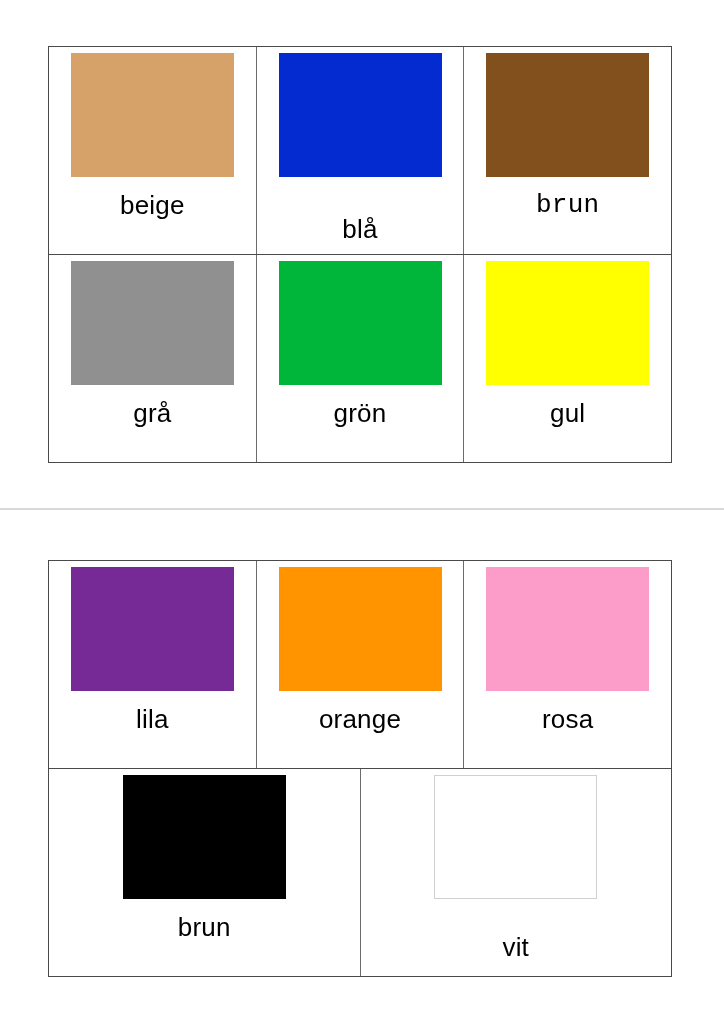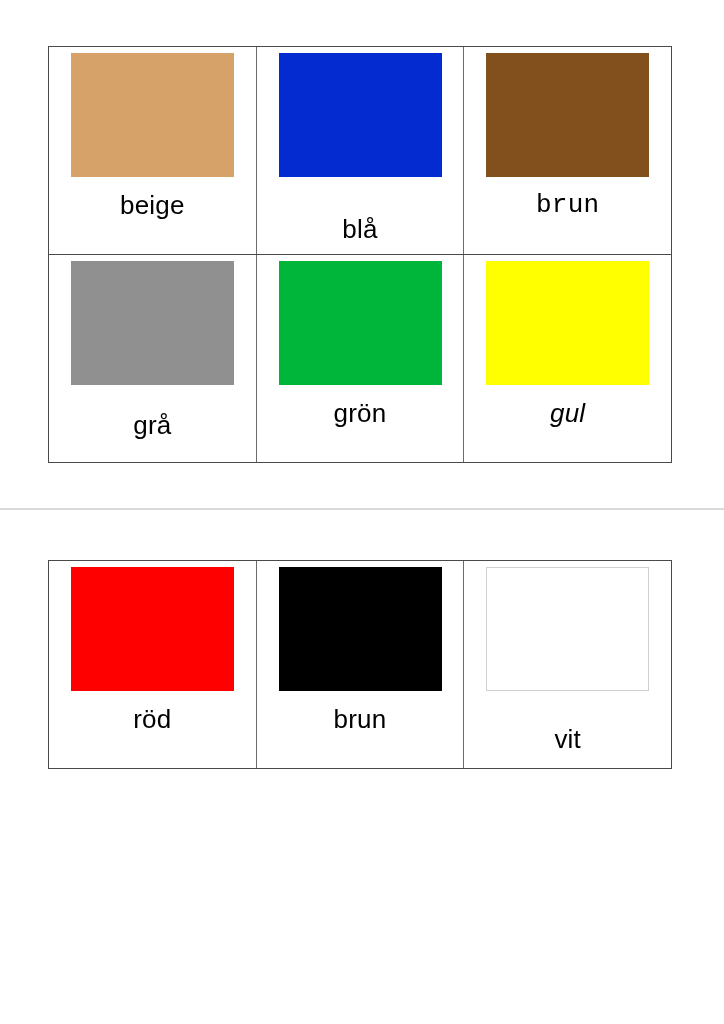--- a/index.html
+++ b/index.html
@@ -112,57 +112,75 @@
       <div class="swatch-wrap">
         <div class="swatch" style="background-color: rgb(130, 80, 28);"></div>
       </div>
       <div class="color-label" style="color: rgb(0, 0, 0);">brun</div>
     </div>
 
   </div>
 
   <div class="card-row">
 
-    <div class="card-cell" style="border-right-color: rgb(107, 107, 107); gap: 12px;">
+    <div class="card-cell" style="border-right-color: rgb(107, 107, 107);">
       <div class="swatch-wrap">
         <div class="swatch" style="background-color: rgb(144, 144, 144);"></div>
       </div>
       <div class="color-label" style="color: rgb(0, 0, 0);">grå</div>
     </div>
 
     <div class="card-cell" style="border-right-color: rgb(107, 107, 107);">
       <div class="swatch-wrap">
         <div class="swatch" style="background-color: rgb(0, 182, 58);"></div>
       </div>
       <div class="color-label" style="color: rgb(0, 0, 0);">grön</div>
     </div>
 
     <div class="card-cell" style="border-right-color: rgb(107, 107, 107);">
       <div class="swatch-wrap">
         <div class="swatch" style="background-color: rgb(255, 255, 0);"></div>
       </div>
-      <div class="color-label" style="color: rgb(0, 0, 0); font-style: italic;">gul</div>
+      <div class="color-label" style="color: rgb(0, 0, 0);">gul</div>
     </div>
 
   </div>
 </div>
 
 <div class="sheet-divider" style="border-top-color: rgb(217, 217, 217);"></div>
 
 <div class="sheet" id="sheet-bottom" style="border-color: rgb(74, 74, 74);">
 
+  <div class="card-row row-first" style="border-bottom-color: rgb(74, 74, 74);">
+
+    <div class="card-cell" style="border-right-color: rgb(107, 107, 107);">
+      <div class="swatch-wrap">
+        <div class="swatch" style="background-color: rgb(117, 42, 149);"></div>
+      </div>
+      <div class="color-label" style="color: rgb(0, 0, 0);">lila</div>
+    </div>
+
+    <div class="card-cell" style="border-right-color: rgb(107, 107, 107);">
+      <div class="swatch-wrap">
+        <div class="swatch" style="background-color: rgb(255, 147, 0);"></div>
+      </div>
+      <div class="color-label" style="color: rgb(0, 0, 0);">orange</div>
+    </div>
+
+    <div class="card-cell" style="border-right-color: rgb(107, 107, 107);">
+      <div class="swatch-wrap">
+        <div class="swatch" style="background-color: rgb(252, 156, 200);"></div>
+      </div>
+      <div class="color-label" style="color: rgb(0, 0, 0);">rosa</div>
+    </div>
+
+  </div>
 
   <div class="card-row">
 
-    <div class="card-cell" style="border-right-color: rgb(107, 107, 107);">
-      <div class="swatch-wrap">
-        <div class="swatch" style="background-color: rgb(255, 0, 0);"></div>
-      </div>
-      <div class="color-label" style="color: rgb(0, 0, 0);">röd</div>
-    </div>
 
     <div class="card-cell" style="border-right-color: rgb(107, 107, 107);">
       <div class="swatch-wrap">
         <div class="swatch" style="background-color: rgb(0, 0, 0);"></div>
       </div>
       <div class="color-label" style="color: rgb(0, 0, 0);">brun</div>
     </div>
 
     <div class="card-cell" style="border-right-color: rgb(107, 107, 107); gap: 20px;">
       <div class="swatch-wrap">

